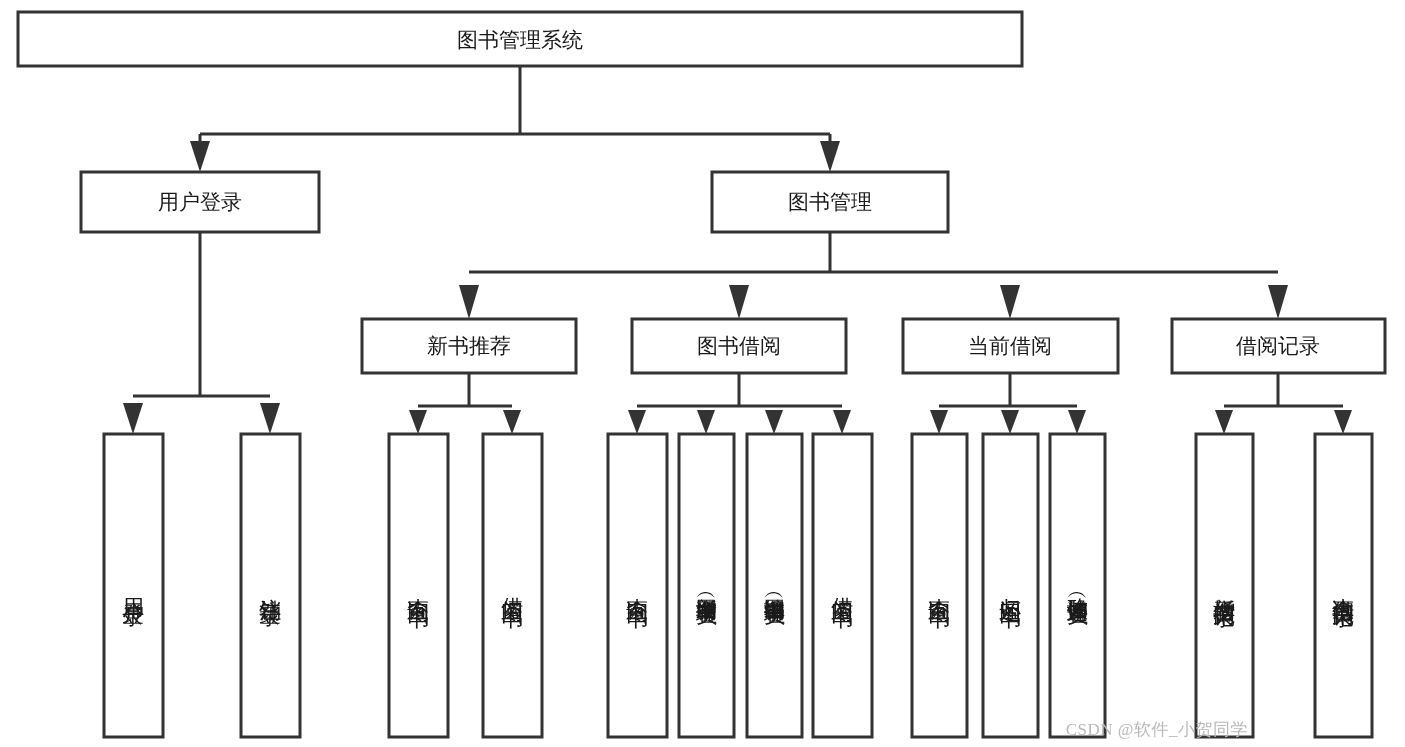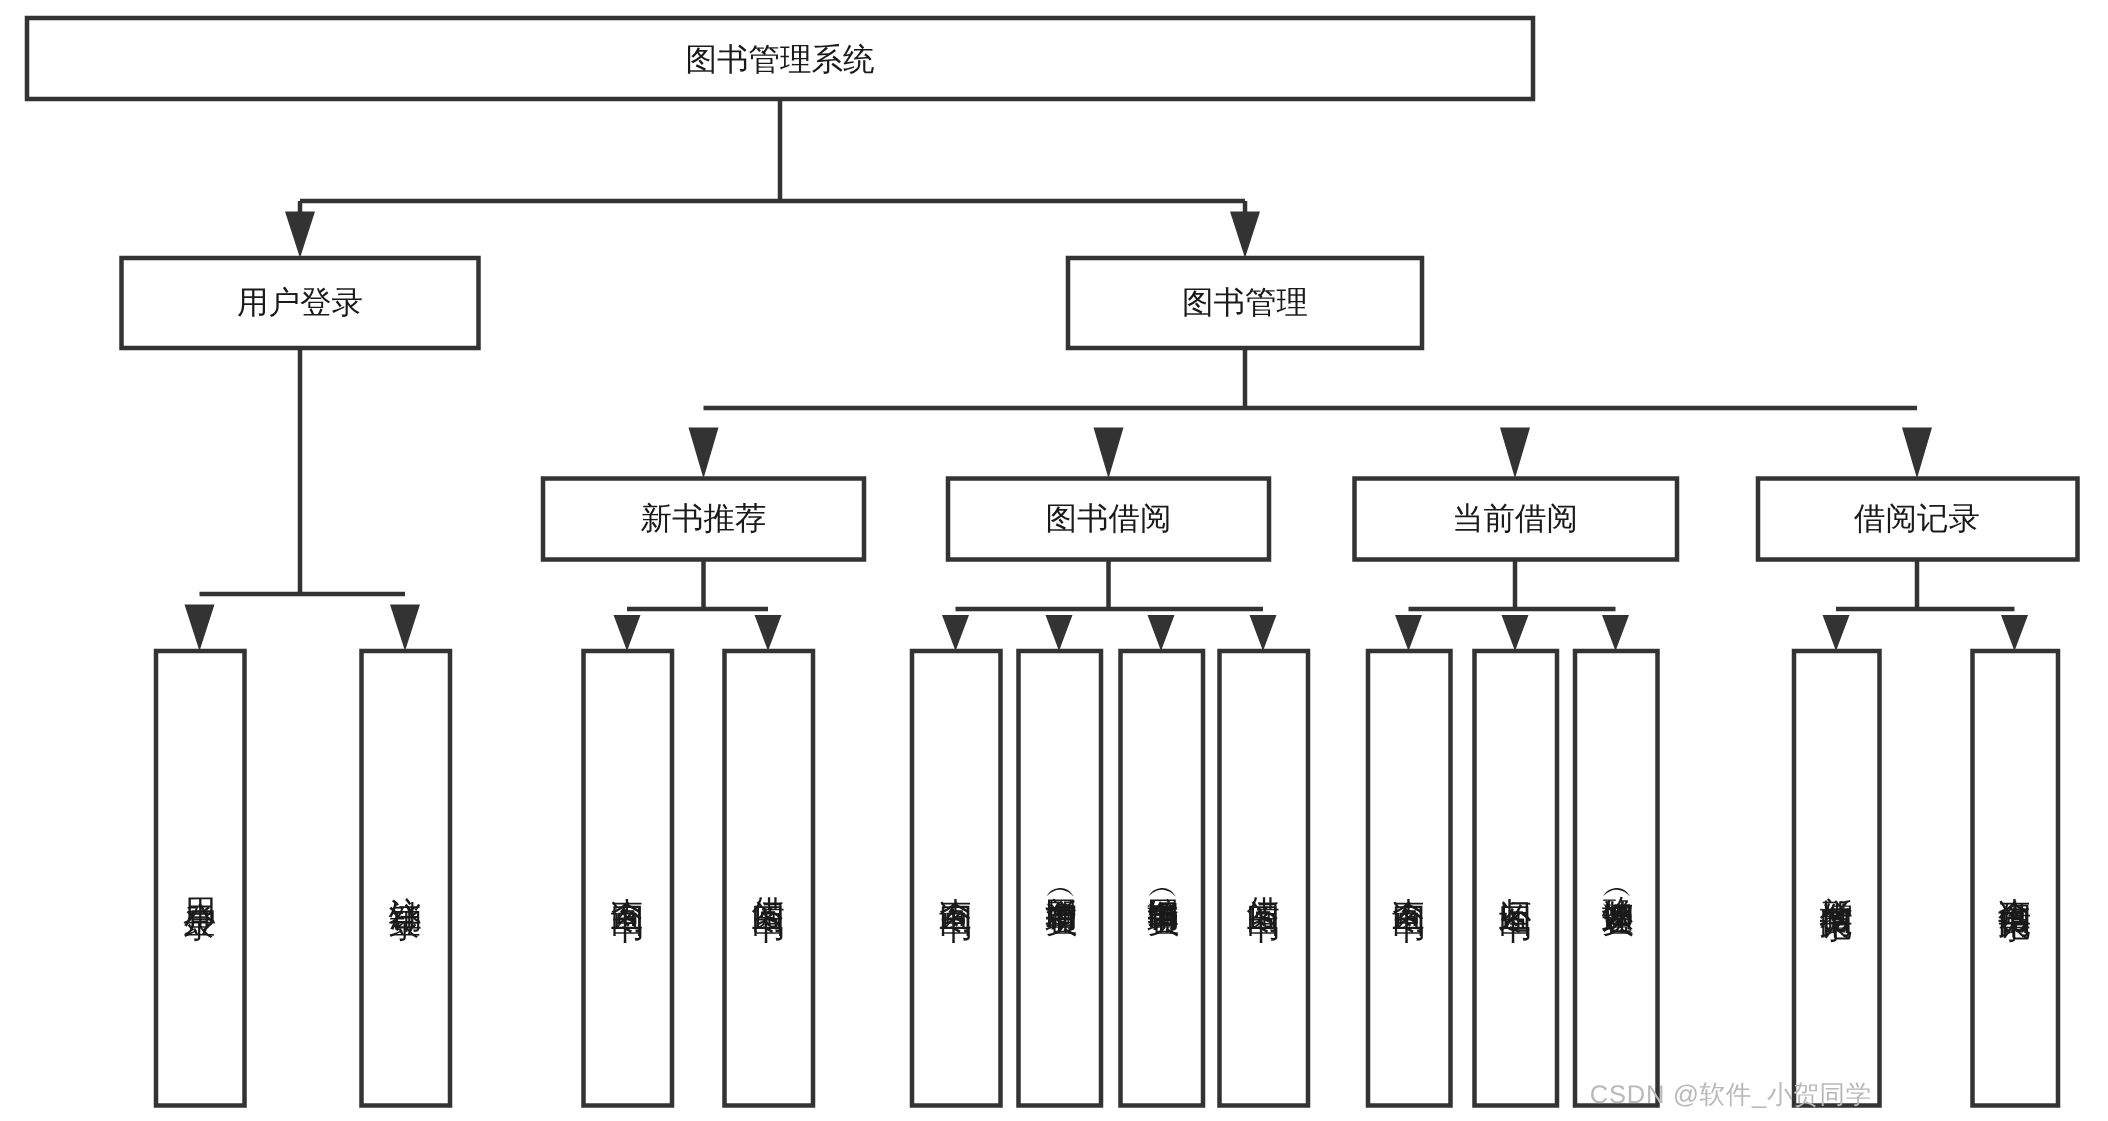--- a/index.html
+++ b/index.html
@@ -60,21 +60,21 @@
     align-items: center;
     justify-content: center;
     text-align: center;
     white-space: nowrap;
     pointer-events: none;
   }
   .watermark {
     position: absolute;
     right: 8px;
     bottom: 6px;
-    font-family: Liberation Sans, sans-serif;
+    font-family: Liberation Serif, serif;
     font-size: 17px;
     color: #b9b9b9;
     white-space: nowrap;
     letter-spacing: 0.5px;
     margin-left: 44px;
   }
 </style>
 </head>
 <body>
 

